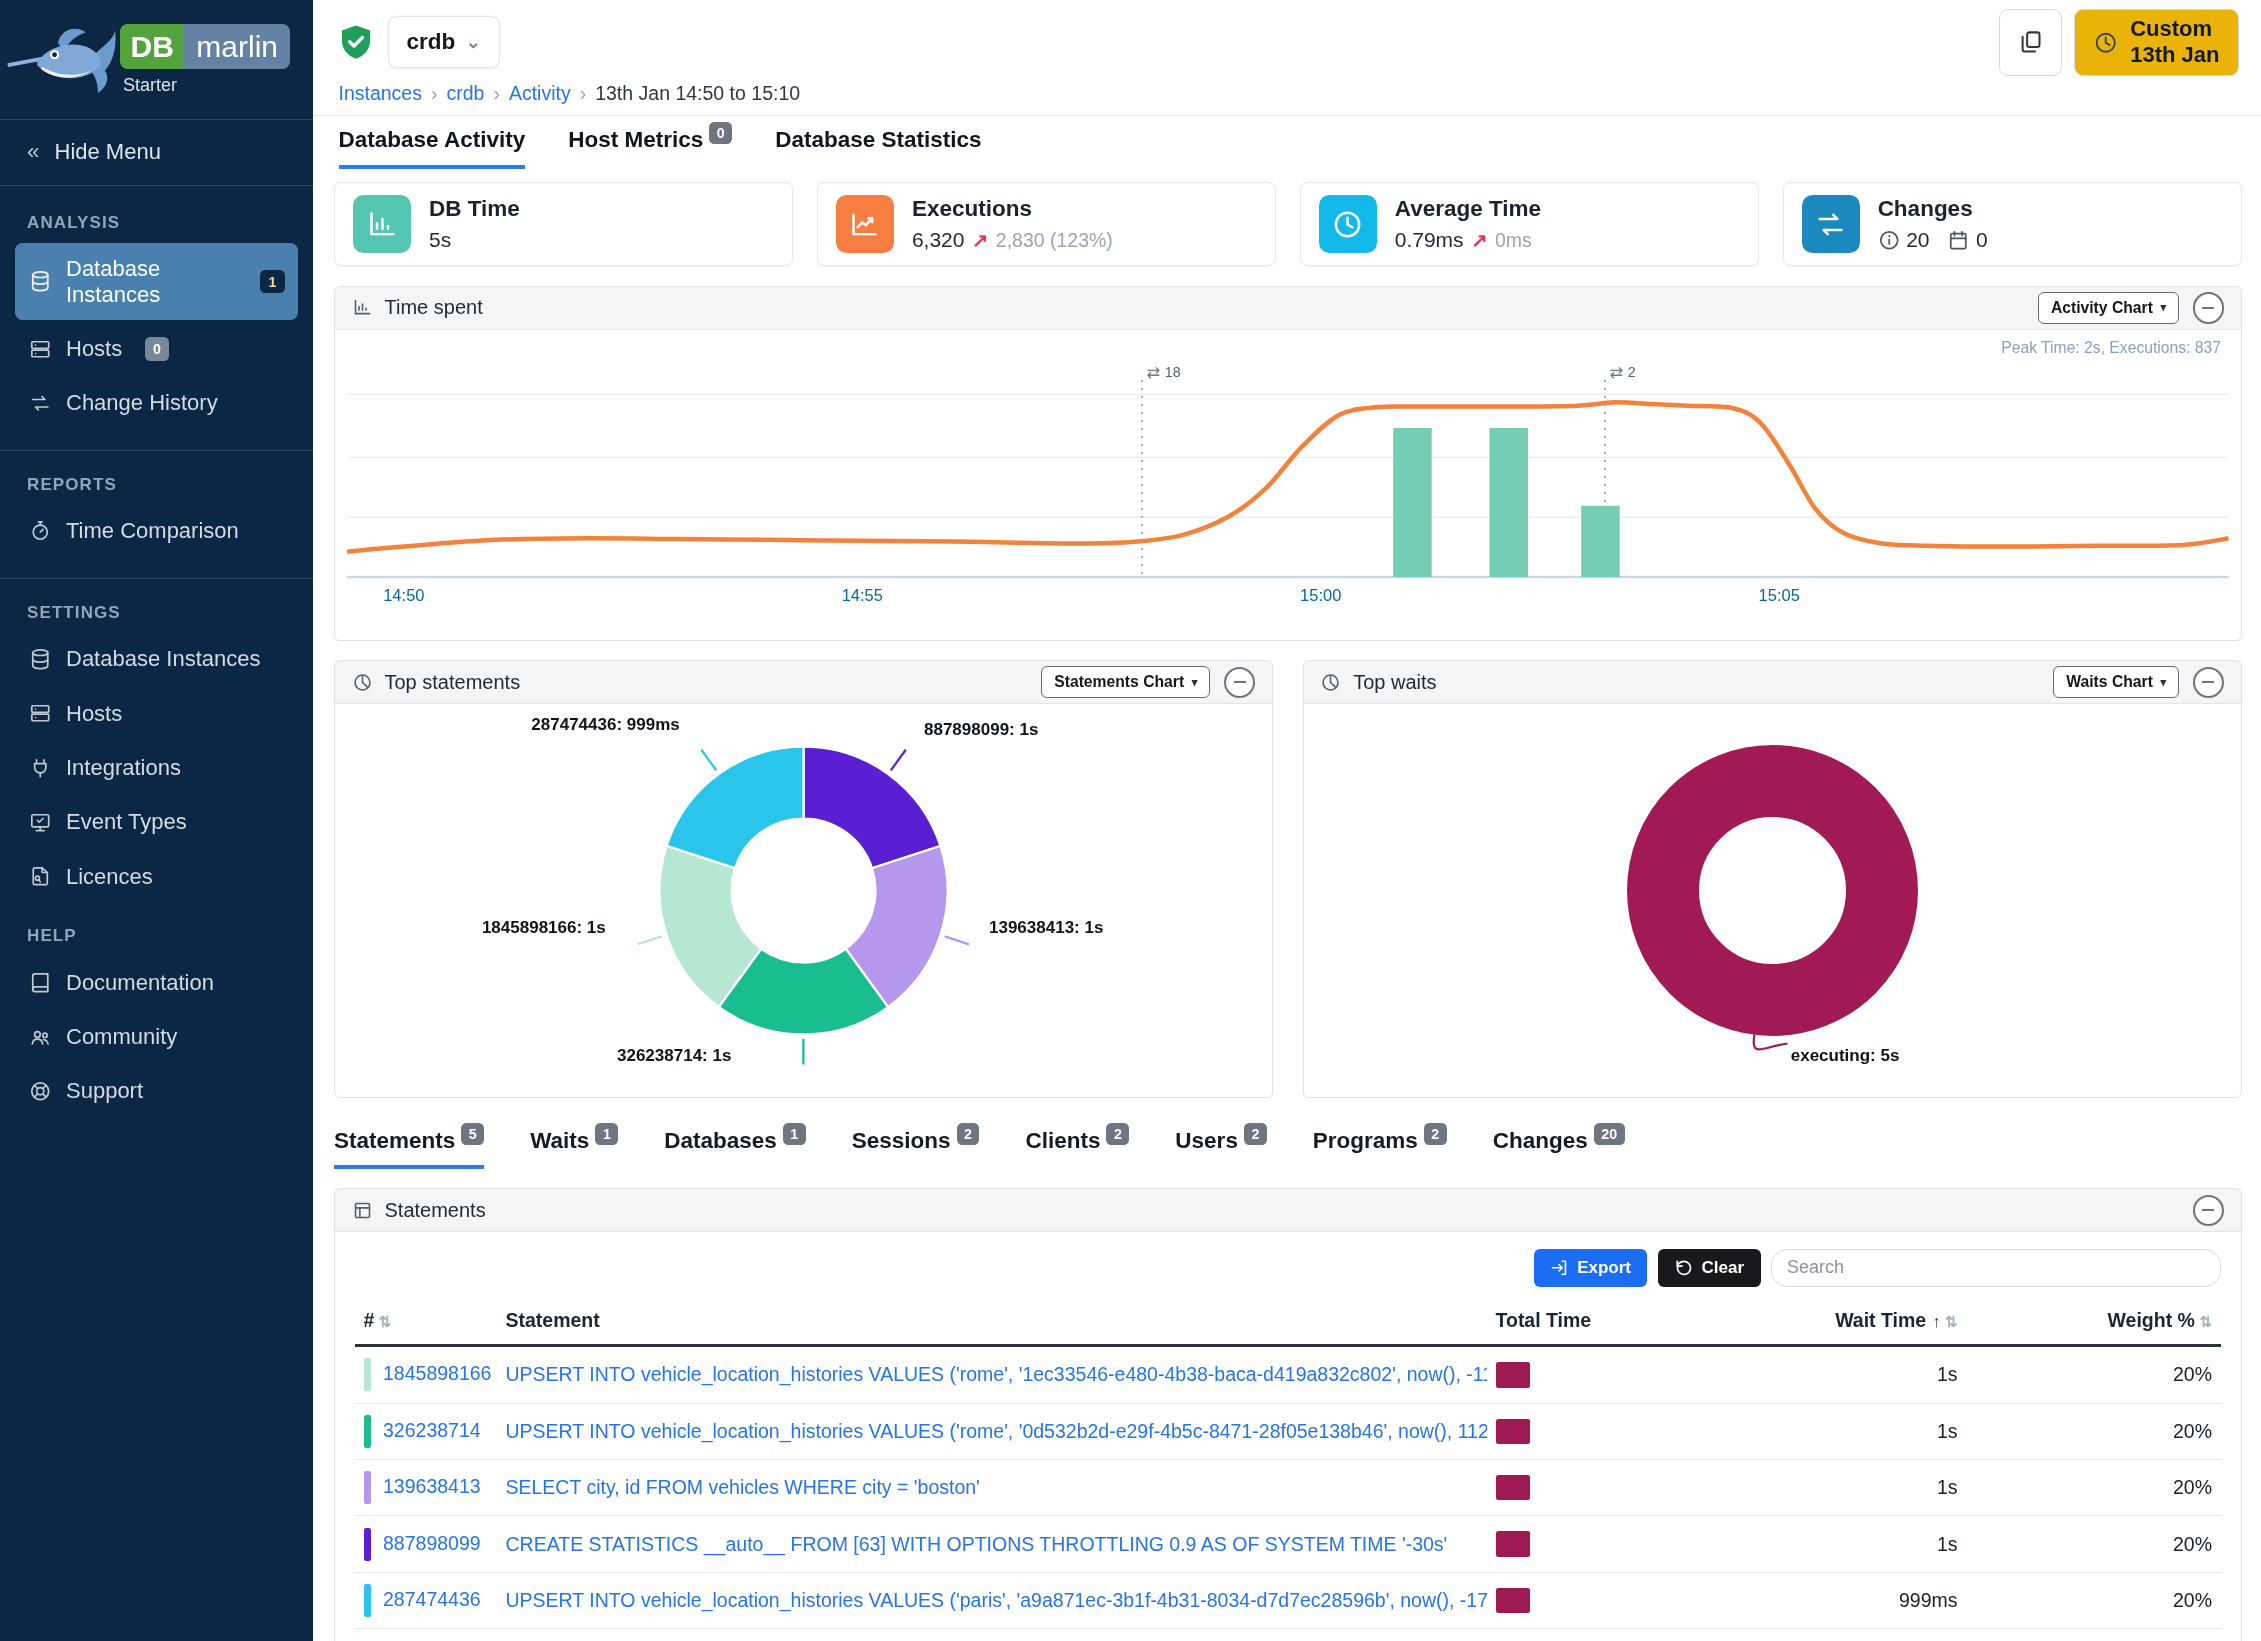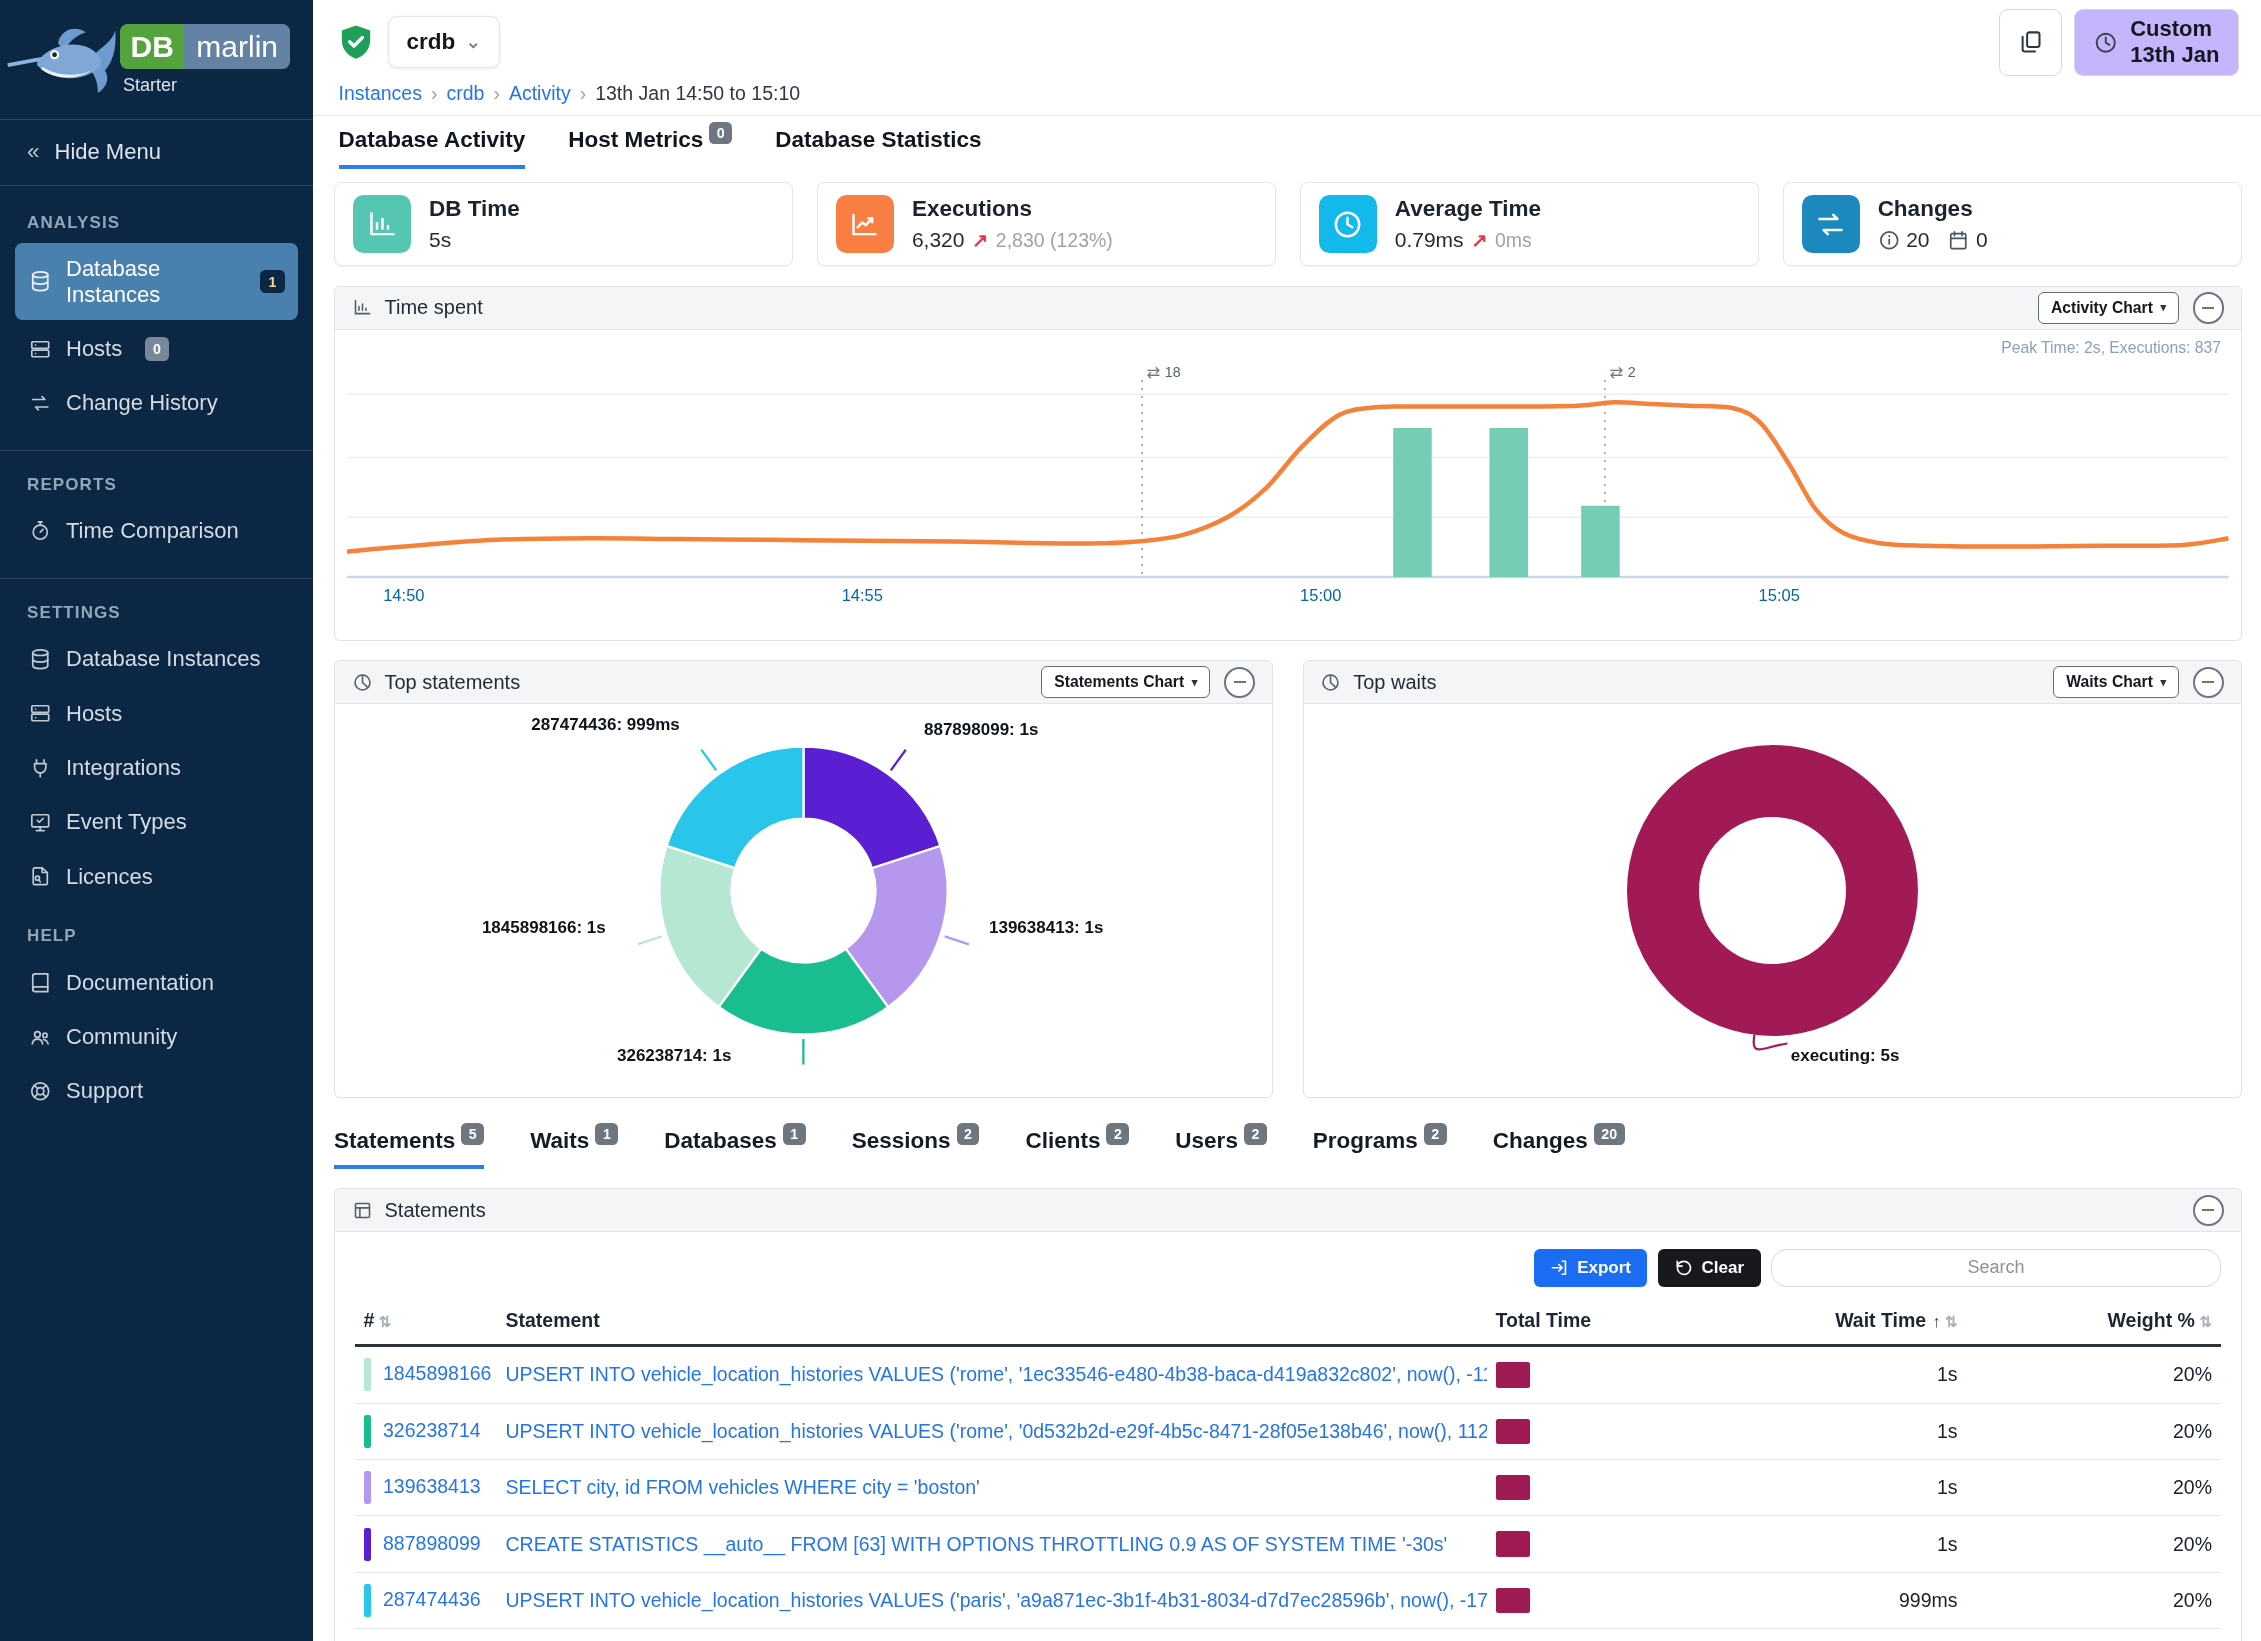--- a/index.html
+++ b/index.html
@@ -36,21 +36,21 @@
   .shield { width:34px; height:39px; margin-right:15px; flex:none; }
   .instance-btn { display:flex; align-items:center; gap:10.5px; background:#fff; border:0.7px solid #e4e6ea;
                   border-radius:9px; padding:12px 18px; font-size:22.5px; font-weight:bold; color:#14191f;
                   box-shadow:0 0.7px 3px rgba(0,0,0,.08); cursor:pointer; font-family:inherit; }
   .instance-btn .chev { font-size:18px; color:#7c8692; font-weight:bold; line-height:0.6; }
   .topbar-right { margin-left:auto; display:flex; gap:12px; align-items:stretch; }
   .icon-btn { width:63px; border:1.5px solid #d5d8dd; border-radius:9px; background:#fff; display:flex;
               align-items:center; justify-content:center; cursor:pointer; }
   .icon-btn svg { width:27px; height:27px; color:#2e3640; }
   .time-btn { display:flex; align-items:center; gap:12px; border:1.5px solid #d5d8dd; border-radius:9px;
-              background:#c4b5fd; padding:6px 18px; cursor:pointer; font-family:inherit; }
+              background:#eab308; padding:6px 18px; cursor:pointer; font-family:inherit; }
   .time-btn svg { width:25.5px; height:25.5px; color:#39424d; }
   .time-lines { display:flex; flex-direction:column; align-items:flex-start; font-size:22px; font-weight:bold;
                 color:#14191f; line-height:1.2; }
   .breadcrumb { display:flex; align-items:center; gap:9px; font-size:19.5px; margin:6px 0 10.5px; }
   .breadcrumb a { color:#2575e8; text-decoration:none; cursor:pointer; }
   .breadcrumb .sep { color:#9aa3ad; }
   .breadcrumb .current { color:#2f3744; }
 
   .tabs { display:flex; gap:43px; padding:10.5px 25.5px 0; }
   .tab { font-size:22.5px; font-weight:600; color:#10161f; padding-bottom:12px; border-bottom:4.5px solid transparent; cursor:pointer; }
@@ -118,21 +118,21 @@
 
   
   .st-body { padding:16.5px 19.5px 22.5px; }
   .toolbar { display:flex; justify-content:flex-end; gap:10.5px; margin-bottom:10.5px; }
   .btn { display:flex; align-items:center; gap:7.5px; border:none; border-radius:6px; padding:9px 16.5px;
          font-size:17px; font-weight:bold; color:#fff; cursor:pointer; font-family:inherit; }
   .btn svg { width:19.5px; height:19.5px; }
   .btn-export { background:#1b6ef3; }
   .btn-clear { background:#17191d; }
   .search-input { width:450px; border:1.5px solid #d6d9de; border-radius:16px; font-size:18px; padding:0 15px;
-                  color:#333; font-family:inherit;text-align:center; }
+                  color:#333; font-family:inherit; }
   .search-input::placeholder { color:#8a939e; }
   table { width:100%; border-collapse:collapse; table-layout:fixed; margin-top:6px; }
   th { text-align:left; font-size:19.5px; font-weight:bold; color:#1c2630; padding:12px 9px;
        border-bottom:3.7px solid #2e343c; white-space:nowrap; }
   th.num, td.num { text-align:right; }
   .sort-icon { color:#a7b1bb; font-size:15px; margin-left:4.5px; }
   .sort-asc { color:#39424d; font-size:16.5px; margin-left:6px; }
   td { padding:11.2px 9px; border-bottom:0.7px solid #e4e7ea; font-size:19.5px; color:#18202a;
        white-space:nowrap; overflow:hidden; }
   td a { color:#2575e8; text-decoration:none; cursor:pointer; }

